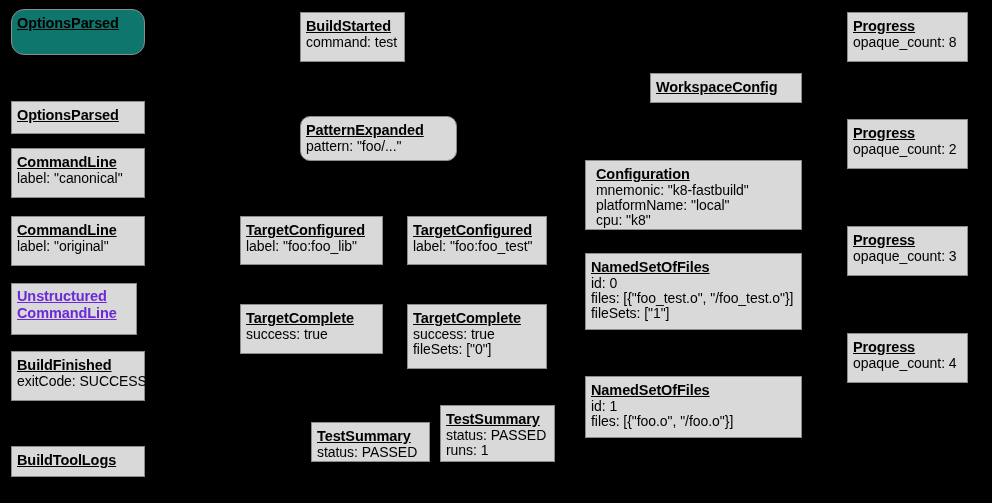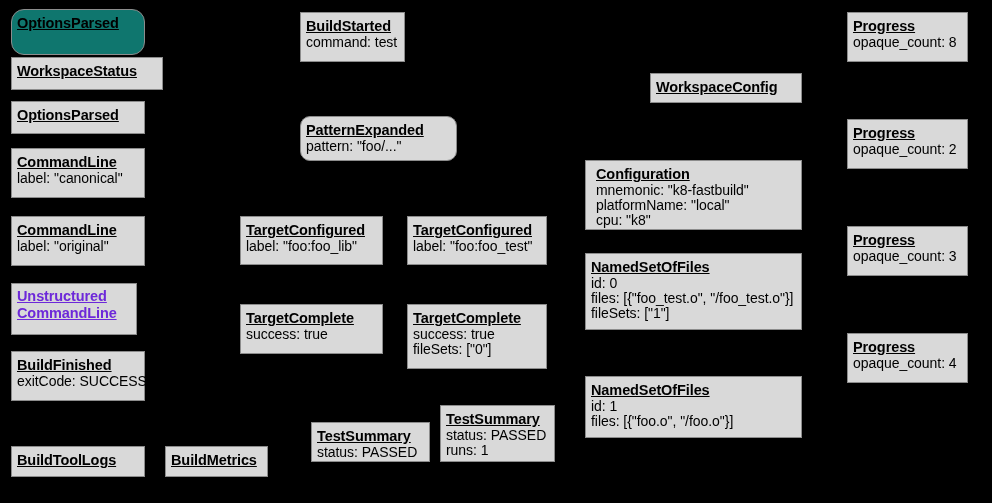--- a/index.html
+++ b/index.html
@@ -41,30 +41,28 @@
     line-height: 15px;
     white-space: nowrap;
     letter-spacing: -0.05px;
   }
 </style>
 </head>
 <body>
 
 <div id="canvas" style="background: rgb(0, 0, 0);">
     <div class="node" style="left: 11px; top: 9px; width: 134px; height: 46px; background: #0f766e; border-color: rgb(140, 140, 140); color: rgb(0, 0, 0); border-radius: 13px;"><span class="node-title">OptionsParsed</span></div>
-    <div class="node" style="left: 11px; top: 57px; width: 152px; height: 33px; background: rgb(217, 217, 217); border-color: rgb(140, 140, 140); color: rgb(0, 0, 0);"><span class="node-title">WorkspaceStatus</span></div>
     <div class="node" style="left: 11px; top: 101px; width: 134px; height: 33px; background: rgb(217, 217, 217); border-color: rgb(140, 140, 140); color: rgb(0, 0, 0);"><span class="node-title">OptionsParsed</span></div>
     <div class="node" style="left: 11px; top: 148px; width: 134px; height: 50px; background: rgb(217, 217, 217); border-color: rgb(140, 140, 140); color: rgb(0, 0, 0);"><span class="node-title">CommandLine</span><div class="node-field">label: "canonical"</div></div>
     <div class="node" style="left: 11px; top: 216px; width: 134px; height: 50px; background: rgb(217, 217, 217); border-color: rgb(140, 140, 140); color: rgb(0, 0, 0);"><span class="node-title">CommandLine</span><div class="node-field">label: "original"</div></div>
     <div class="node" style="left: 11px; top: 283px; width: 126px; height: 52px; background: rgb(217, 217, 217); border-color: rgb(140, 140, 140); color: #6d28d9;">
       <span class="node-title wrap">Unstructured CommandLine</span>
     </div>
     <div class="node" style="left: 11px; top: 351px; width: 134px; height: 50px; background: rgb(217, 217, 217); border-color: rgb(140, 140, 140); color: rgb(0, 0, 0);"><span class="node-title">BuildFinished</span><div class="node-field">exitCode: SUCCESS</div></div>
     <div class="node" style="left: 11px; top: 446px; width: 134px; height: 31px; background: rgb(217, 217, 217); border-color: rgb(140, 140, 140); color: rgb(0, 0, 0);"><span class="node-title">BuildToolLogs</span></div>
-    <div class="node" style="left: 165px; top: 446px; width: 103px; height: 31px; background: rgb(217, 217, 217); border-color: rgb(140, 140, 140); color: rgb(0, 0, 0);"><span class="node-title">BuildMetrics</span></div>
     <div class="node" style="left: 300px; top: 12px; width: 105px; height: 50px; background: rgb(217, 217, 217); border-color: rgb(140, 140, 140); color: rgb(0, 0, 0);"><span class="node-title">BuildStarted</span><div class="node-field">command: test</div></div>
     <div class="node" style="left: 300px; top: 116px; width: 157px; height: 45px; background: rgb(217, 217, 217); border-color: rgb(140, 140, 140); color: rgb(0, 0, 0); border-radius: 10px;"><span class="node-title">PatternExpanded</span><div class="node-field">pattern: "foo/..."</div></div>
     <div class="node" style="left: 240px; top: 216px; width: 143px; height: 49px; background: rgb(217, 217, 217); border-color: rgb(140, 140, 140); color: rgb(0, 0, 0);"><span class="node-title">TargetConfigured</span><div class="node-field">label: "foo:foo_lib"</div></div>
     <div class="node" style="left: 407px; top: 216px; width: 140px; height: 49px; background: rgb(217, 217, 217); border-color: rgb(140, 140, 140); color: rgb(0, 0, 0);"><span class="node-title">TargetConfigured</span><div class="node-field">label: "foo:foo_test"</div></div>
     <div class="node" style="left: 240px; top: 304px; width: 143px; height: 50px; background: rgb(217, 217, 217); border-color: rgb(140, 140, 140); color: rgb(0, 0, 0);"><span class="node-title">TargetComplete</span><div class="node-field">success: true</div></div>
     <div class="node" style="left: 407px; top: 304px; width: 140px; height: 65px; background: rgb(217, 217, 217); border-color: rgb(140, 140, 140); color: rgb(0, 0, 0);"><span class="node-title">TargetComplete</span><div class="node-field">success: true</div><div class="node-field">fileSets: ["0"]</div></div>
     <div class="node" style="left: 311px; top: 422px; width: 119px; height: 40px; background: rgb(217, 217, 217); border-color: rgb(140, 140, 140); color: rgb(0, 0, 0);"><span class="node-title">TestSummary</span><div class="node-field">status: PASSED</div></div>
     <div class="node" style="left: 440px; top: 405px; width: 115px; height: 57px; background: rgb(217, 217, 217); border-color: rgb(140, 140, 140); color: rgb(0, 0, 0);"><span class="node-title">TestSummary</span><div class="node-field">status: PASSED</div><div class="node-field">runs: 1</div></div>
     <div class="node" style="left: 650px; top: 73px; width: 152px; height: 30px; background: rgb(217, 217, 217); border-color: rgb(140, 140, 140); color: rgb(0, 0, 0);"><span class="node-title">WorkspaceConfig</span></div>
     <div class="node" style="left: 585px; top: 160px; width: 217px; height: 70px; background: rgb(217, 217, 217); border-color: rgb(140, 140, 140); color: rgb(0, 0, 0); padding-left: 10px;"><span class="node-title">Configuration</span><div class="node-field">mnemonic: "k8-fastbuild"</div><div class="node-field">platformName: "local"</div><div class="node-field">cpu: "k8"</div></div>

